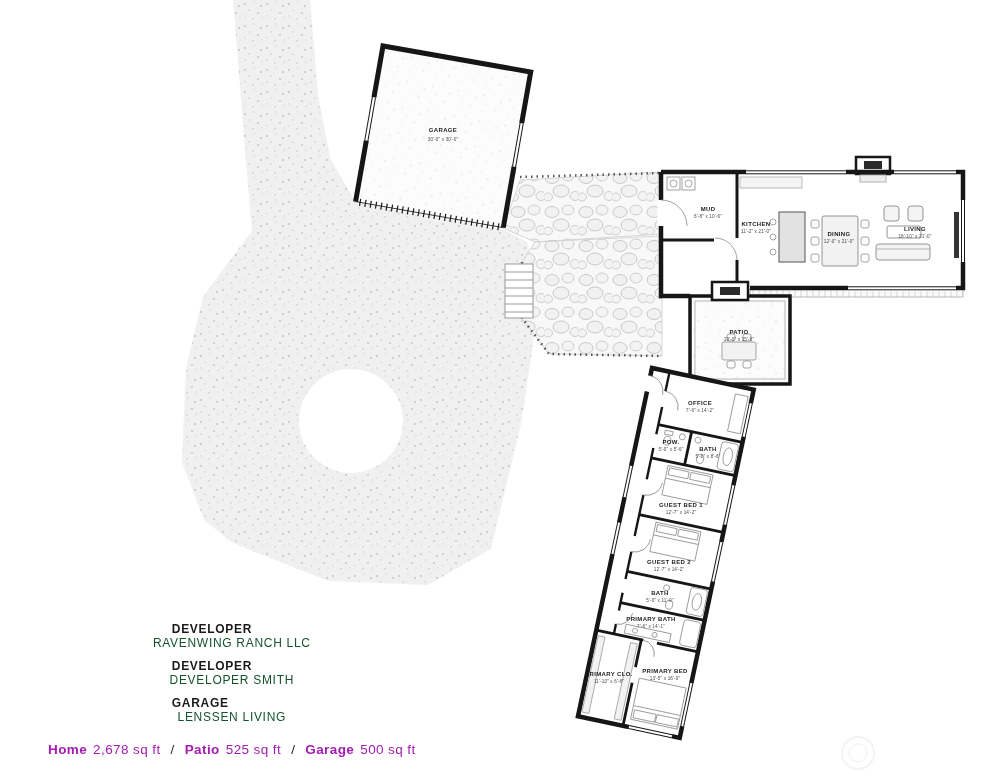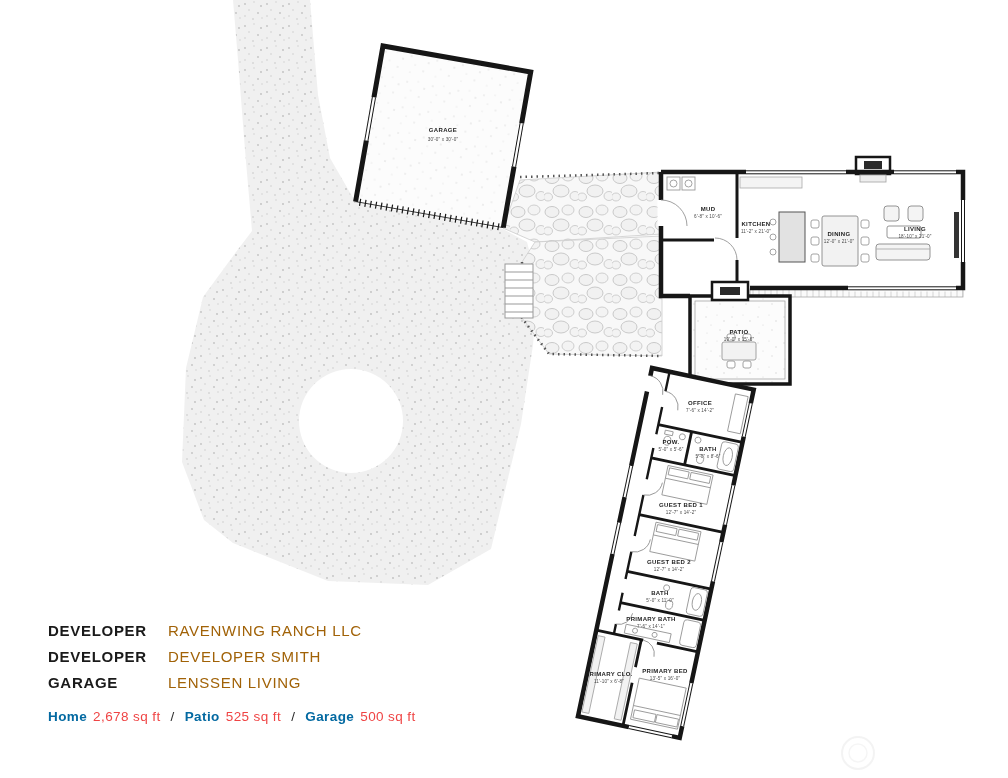--- a/index.html
+++ b/index.html
@@ -6,26 +6,26 @@
   #page{position:relative;width:1008px;height:778px;background:#ffffff;overflow:hidden;
         font-family:"Liberation Sans",sans-serif;}
   #plan-svg{position:absolute;left:0;top:0;}
   
   .rn{font-family:"Liberation Sans",sans-serif;font-size:6px;font-weight:700;
       fill:#1c1c1c;letter-spacing:.35px;}
   .rd{font-family:"Liberation Sans",sans-serif;font-size:4.6px;font-weight:400;
       fill:#4a4a4a;letter-spacing:.15px;}
   
   .info{position:absolute;left:48px;top:622px;color:#1d1d1d;}
-  .crow{display:flex;align-items:center;margin-bottom:9px;font-size:15px;letter-spacing:.7px;}
+  .crow{display:flex;align-items:center;margin-bottom:9px;font-size:12px;letter-spacing:.7px;flex-direction:column;}
   .clabel{width:120px;font-weight:700;color:#1a1a1a;}
-  .cvalue{font-weight:400;color:#a16207;}
+  .cvalue{font-weight:400;color:#14532d;}
   .areas{display:flex;align-items:baseline;margin-top:18px;font-size:13.5px;letter-spacing:.4px;}
-  .alabel{font-weight:700;color:#0369a1;margin-right:6px;}
-  .avalue{font-weight:400;color:#ef4444;}
+  .alabel{font-weight:700;color:#a21caf;margin-right:6px;}
+  .avalue{font-weight:400;color:#a21caf;}
   .asep{margin:0 10px;color:#2b2b2b;}
 </style>
 </head>
 <body>
 
 <div id="page">
 
 <svg id="plan-svg" width="1008" height="778" viewBox="0 0 1008 778">
   <defs>
     <pattern id="gravelP" width="22" height="22" patternUnits="userSpaceOnUse">

